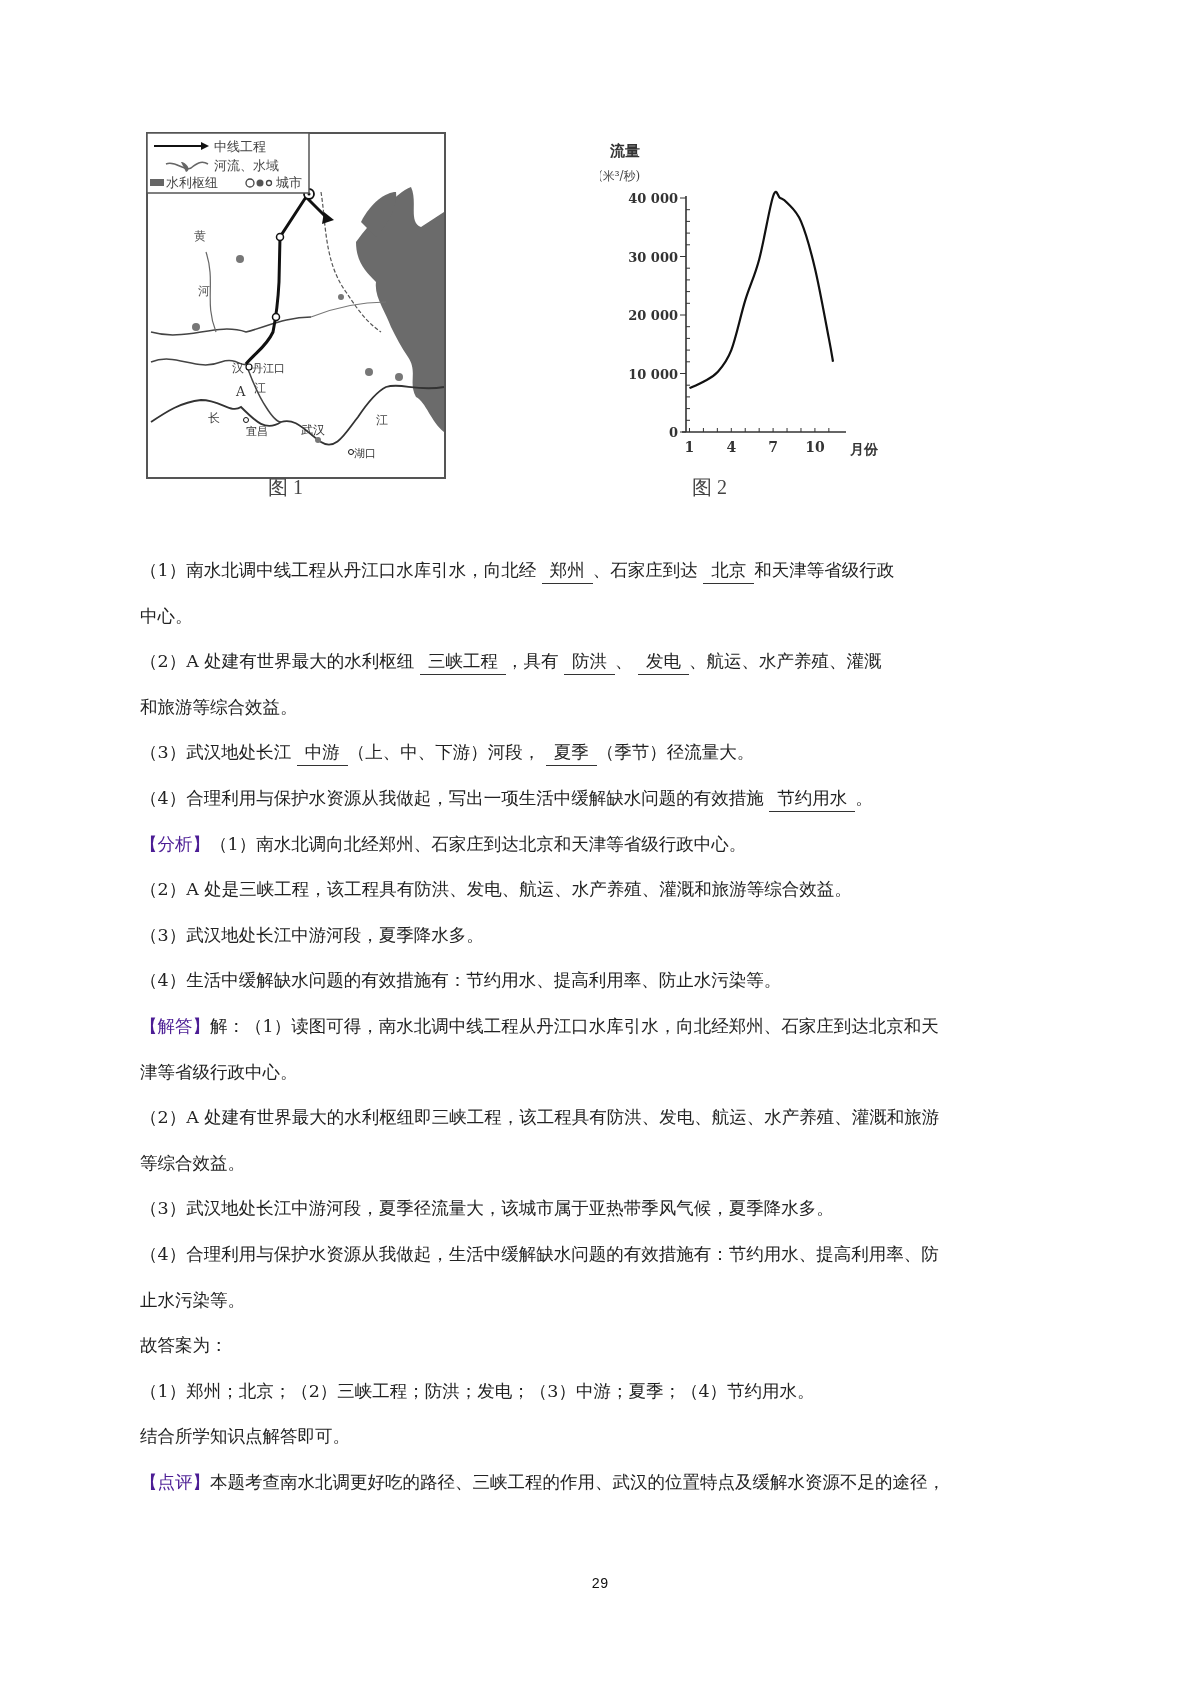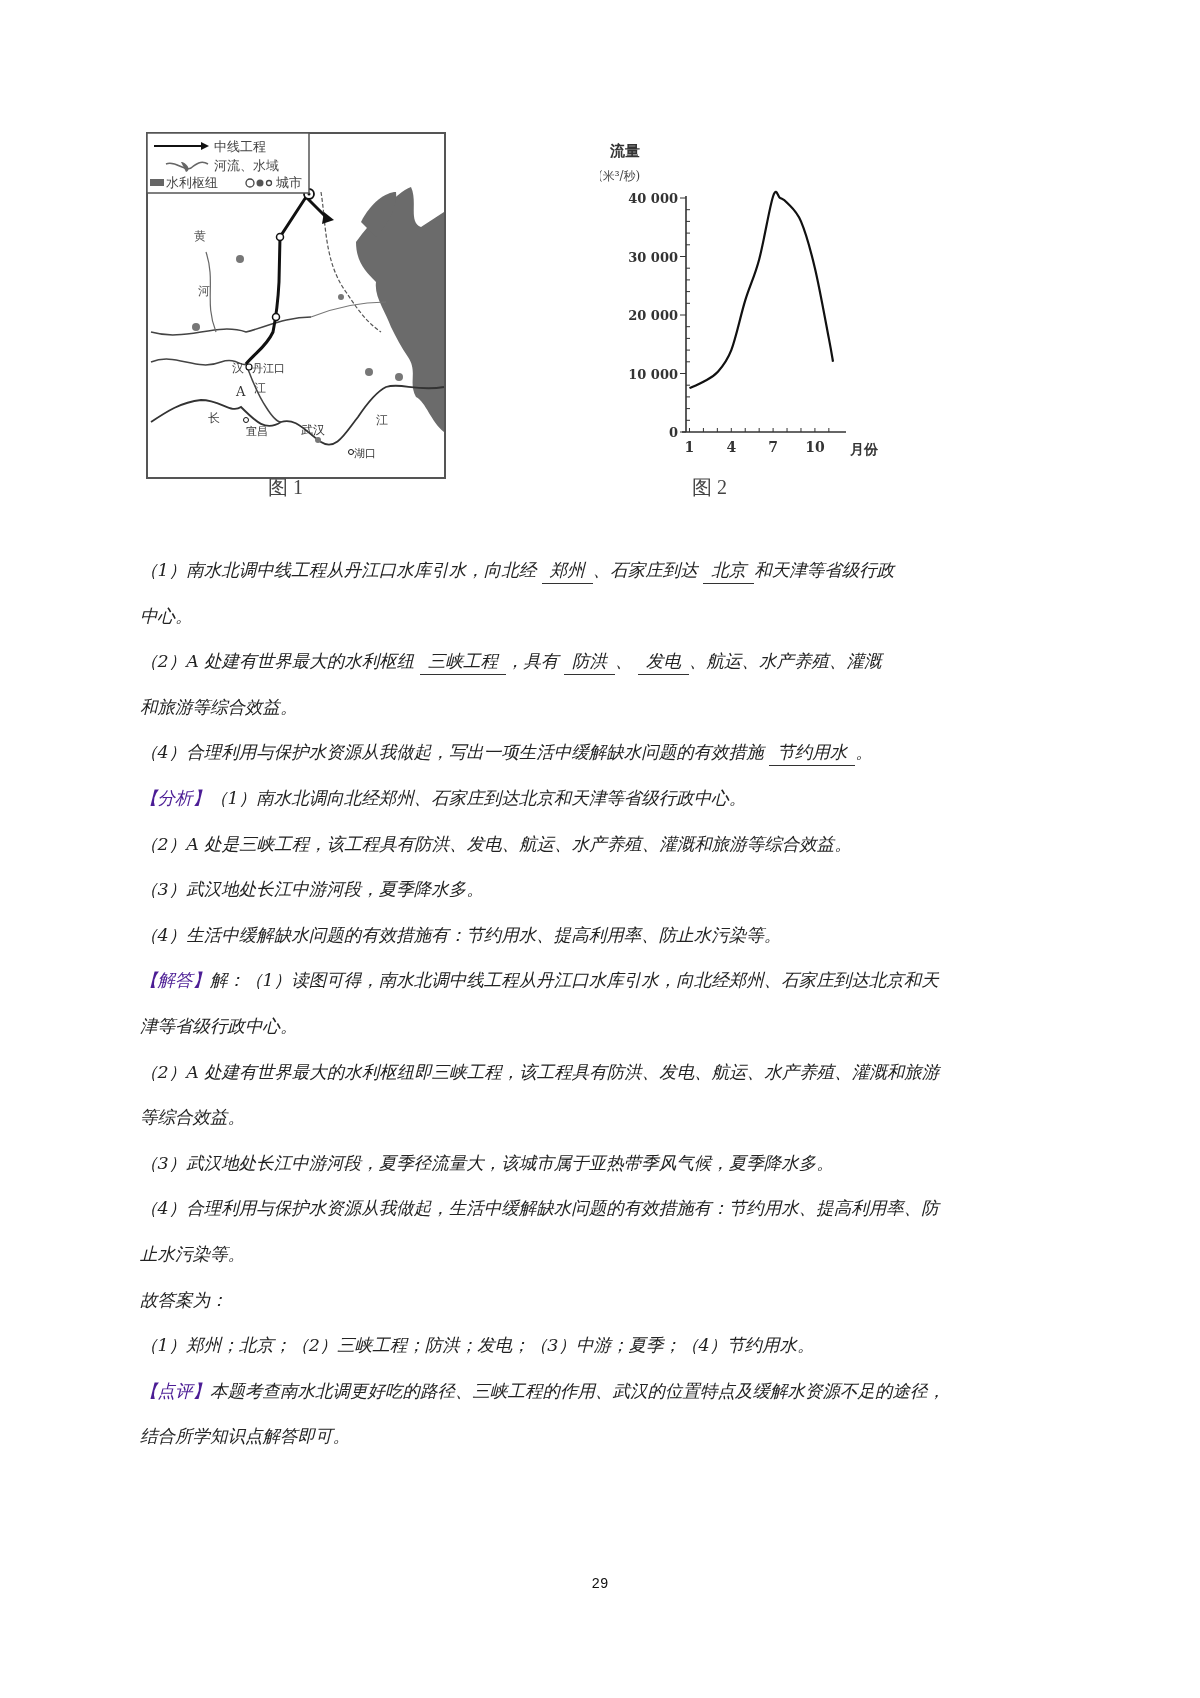--- a/index.html
+++ b/index.html
@@ -2,21 +2,21 @@
 <html><head>
 <meta charset="utf-8">
 <style>
   html, body { margin:0; padding:0; background:#fff; }
   body { width:1200px; height:1698px; position:relative; font-family:"DejaVu Serif", "Liberation Serif", serif; color:#222; }
   .fig-area { position:absolute; top:118px; left:0; width:1184px; height:430px; }
   .map { position:absolute; left:146px; top:14px; width:300px; height:364px; }
   .chart { position:absolute; left:600px; top:14px; width:320px; height:370px; }
   .caption { position:absolute; font-size:20px; color:#444;font-family:Liberation Serif, serif; }
   .content { position:absolute; left:140px; top:548px; width:960px; font-size:17.5px; line-height:45.6px; }
-  .p { margin:0; white-space:nowrap;font-style:italic; }
+  .p { margin:0; white-space:nowrap; }
   .blank { display:inline-block; border-bottom:1.5px solid #333; text-align:center; line-height:26px; padding:0 8px; }
   .tag { color:#4c1d95; }
   .pageno { position:absolute; top:1576px; left:0; width:1200px; text-align:center; font-family:Liberation Mono, monospace; font-size:14px; color:#111; }
   svg text { font-family:"DejaVu Serif", serif; }
 </style>
 </head>
 <body>
 
 <div class="fig-area">
 
@@ -143,36 +143,41 @@
   </p>
   <p class="p">中心。</p>
   <p class="p">
     <span>（2）A 处建有世界最大的水利枢纽</span>
     <span class="blank">三峡工程</span><span>，具有</span>
     <span class="blank">防洪</span><span>、</span>
     <span class="blank">发电</span><span>、航运、水产养殖、灌溉</span>
   </p>
   <p class="p">和旅游等综合效益。</p>
   <p class="p">
+    <span>（3）武汉地处长江</span>
+    <span class="blank">中游</span><span>（上、中、下游）河段，</span>
+    <span class="blank">夏季</span><span>（季节）径流量大。</span>
+  </p>
+  <p class="p">
     <span>（4）合理利用与保护水资源从我做起，写出一项生活中缓解缺水问题的有效措施</span>
     <span class="blank">节约用水</span><span>。</span>
   </p>
 
   <p class="p"><span class="tag">【分析】</span><span>（1）南水北调向北经郑州、石家庄到达北京和天津等省级行政中心。</span></p>
   <p class="p">（2）A 处是三峡工程，该工程具有防洪、发电、航运、水产养殖、灌溉和旅游等综合效益。</p>
   <p class="p">（3）武汉地处长江中游河段，夏季降水多。</p>
   <p class="p">（4）生活中缓解缺水问题的有效措施有：节约用水、提高利用率、防止水污染等。</p>
 
   <p class="p"><span class="tag">【解答】</span><span>解：（1）读图可得，南水北调中线工程从丹江口水库引水，向北经郑州、石家庄到达北京和天</span></p>
   <p class="p">津等省级行政中心。</p>
   <p class="p">（2）A 处建有世界最大的水利枢纽即三峡工程，该工程具有防洪、发电、航运、水产养殖、灌溉和旅游</p>
   <p class="p">等综合效益。</p>
   <p class="p">（3）武汉地处长江中游河段，夏季径流量大，该城市属于亚热带季风气候，夏季降水多。</p>
   <p class="p">（4）合理利用与保护水资源从我做起，生活中缓解缺水问题的有效措施有：节约用水、提高利用率、防</p>
   <p class="p">止水污染等。</p>
   <p class="p">故答案为：</p>
   <p class="p">（1）郑州；北京；（2）三峡工程；防洪；发电；（3）中游；夏季；（4）节约用水。</p>
 
+  <p class="p">结合所学知识点解答即可。</p>
   <p class="p"><span class="tag">【点评】</span><span>本题考查南水北调更好吃的路径、三峡工程的作用、武汉的位置特点及缓解水资源不足的途径，</span></p>
-  <p class="p">结合所学知识点解答即可。</p>
 </div>
 
 <div class="pageno">29</div>
 
 </body></html>

